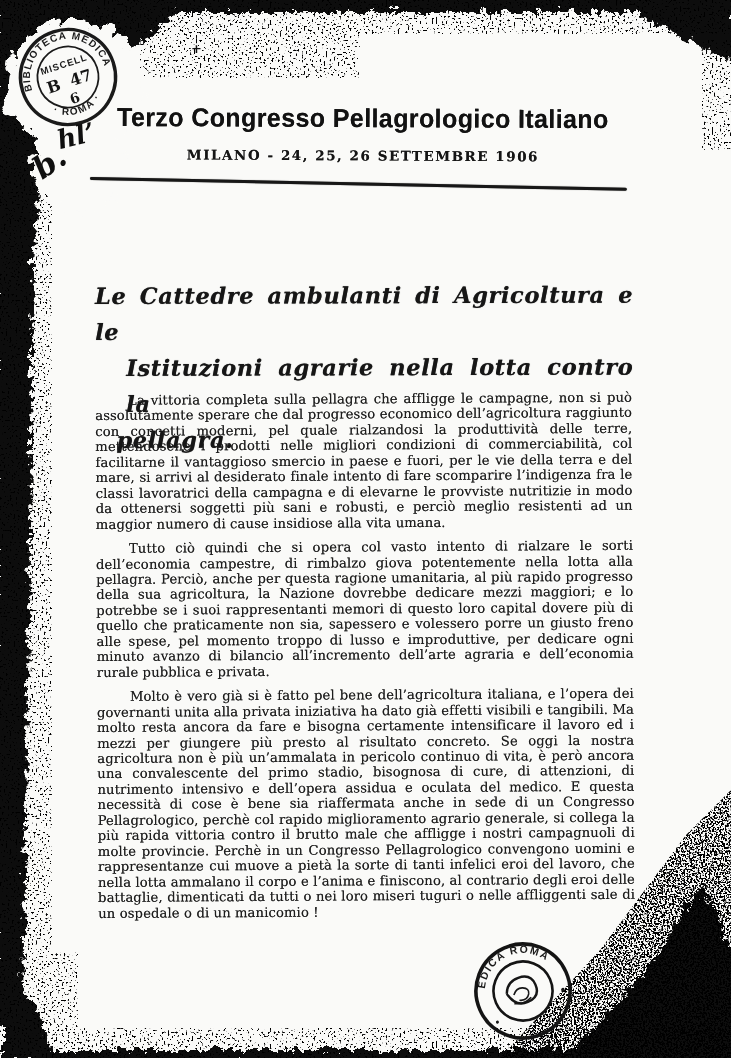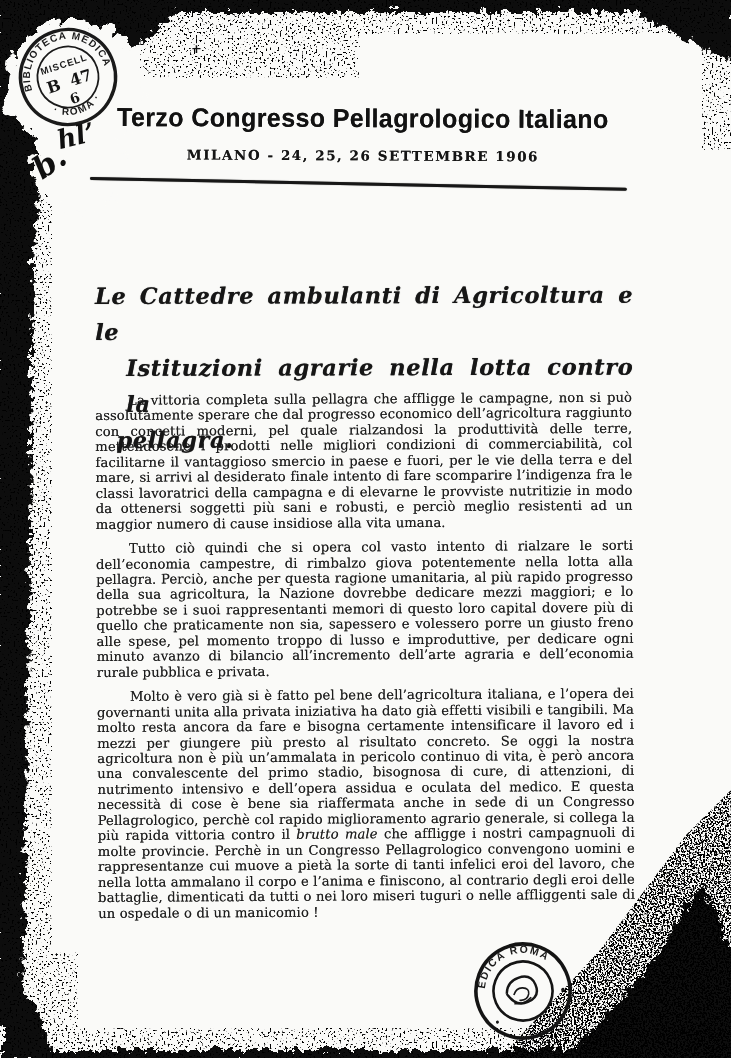--- a/index.html
+++ b/index.html
@@ -42,21 +42,21 @@
   .tline.l3{padding-left:21px;}
 
   .bodycol{
     position:absolute; top:393px; left:95px; width:537px;
     font-size:13.2px; line-height:15.45px; text-align:justify;
     color:#1d1d1d; transform:rotate(-0.35deg); transform-origin:left top;
     text-shadow:0 0 0.55px rgba(20,20,20,.7); letter-spacing:0.1px;
   }
   .bodycol p{margin:0; text-indent:33px;}
   .bodycol p + p{margin-top:9px;}
-  .it{font-style:italic;}
+  .it{}
 
   .penmark{
     position:absolute; color:#0f0f0f; font-family:"DejaVu Serif", serif;
     font-style:italic; font-weight:700; z-index:3;
   }
   .pen1{left:57px; top:121px; font-size:26px; transform:rotate(-14deg);}
   .pen2{left:33px; top:144px; font-size:31px; transform:rotate(-34deg);}
   .plusmark{
     position:absolute; left:191px; top:41px; font-size:13px; font-weight:700;
     color:#101010; z-index:3; font-family:"DejaVu Sans", sans-serif;

